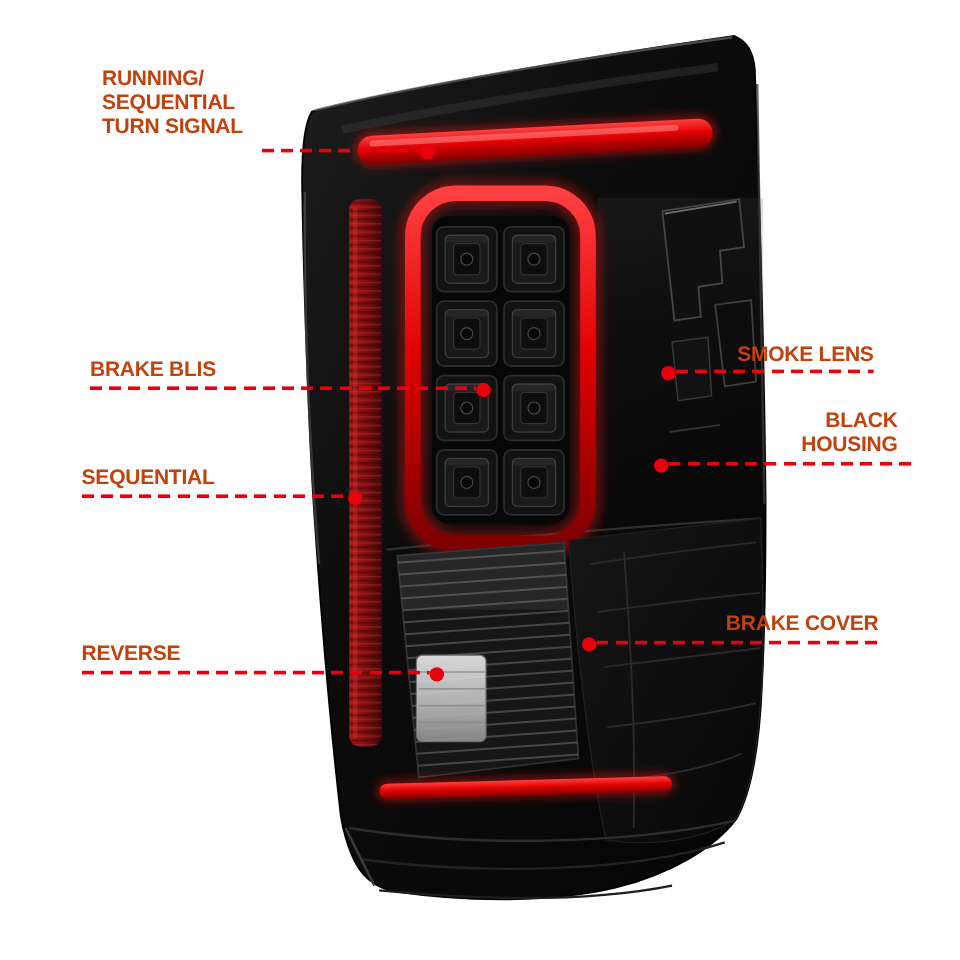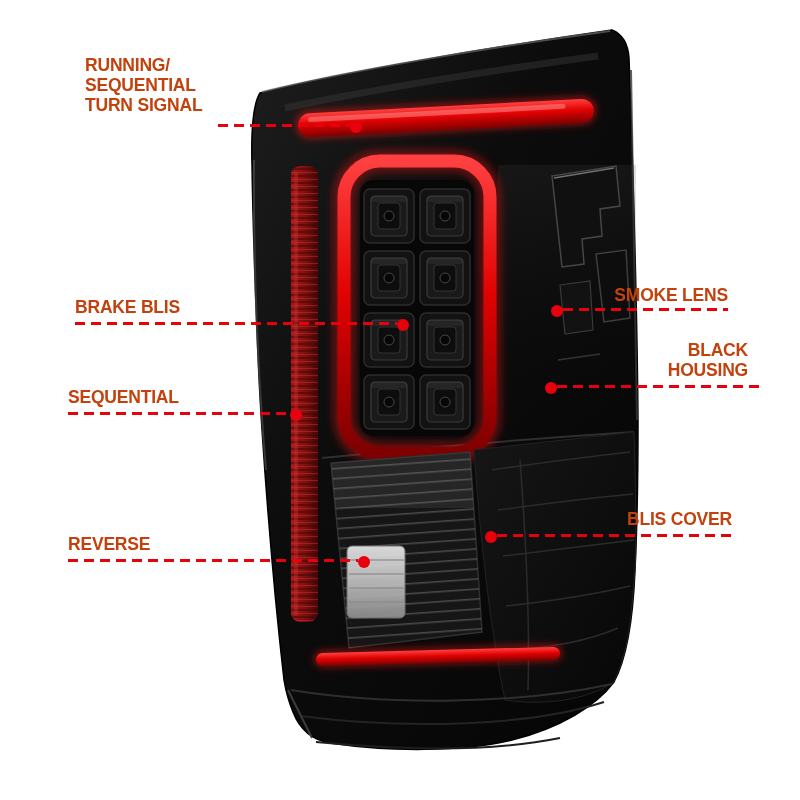--- a/index.html
+++ b/index.html
@@ -194,17 +194,17 @@
 
   <div class="label right" style="right:72px;top:285px;">SMOKE LENS</div>
   <div class="dash" style="left:563px;top:308px;width:165px;"></div>
   <div class="dot" style="left:551px;top:305px;"></div>
 
   <div class="label right" style="right:52px;top:340px;width:120px;">BLACK
 HOUSING</div>
   <div class="dash" style="left:557px;top:385px;width:203px;"></div>
   <div class="dot" style="left:545px;top:382px;"></div>
 
-  <div class="label right" style="right:68px;top:509px;">BLIS COVER</div>
+  <div class="label right" style="right:68px;top:509px;">BRAKE COVER</div>
   <div class="dash" style="left:497px;top:534px;width:235px;"></div>
   <div class="dot" style="left:485px;top:531px;"></div>
 
 </div>
 
 </body></html>

